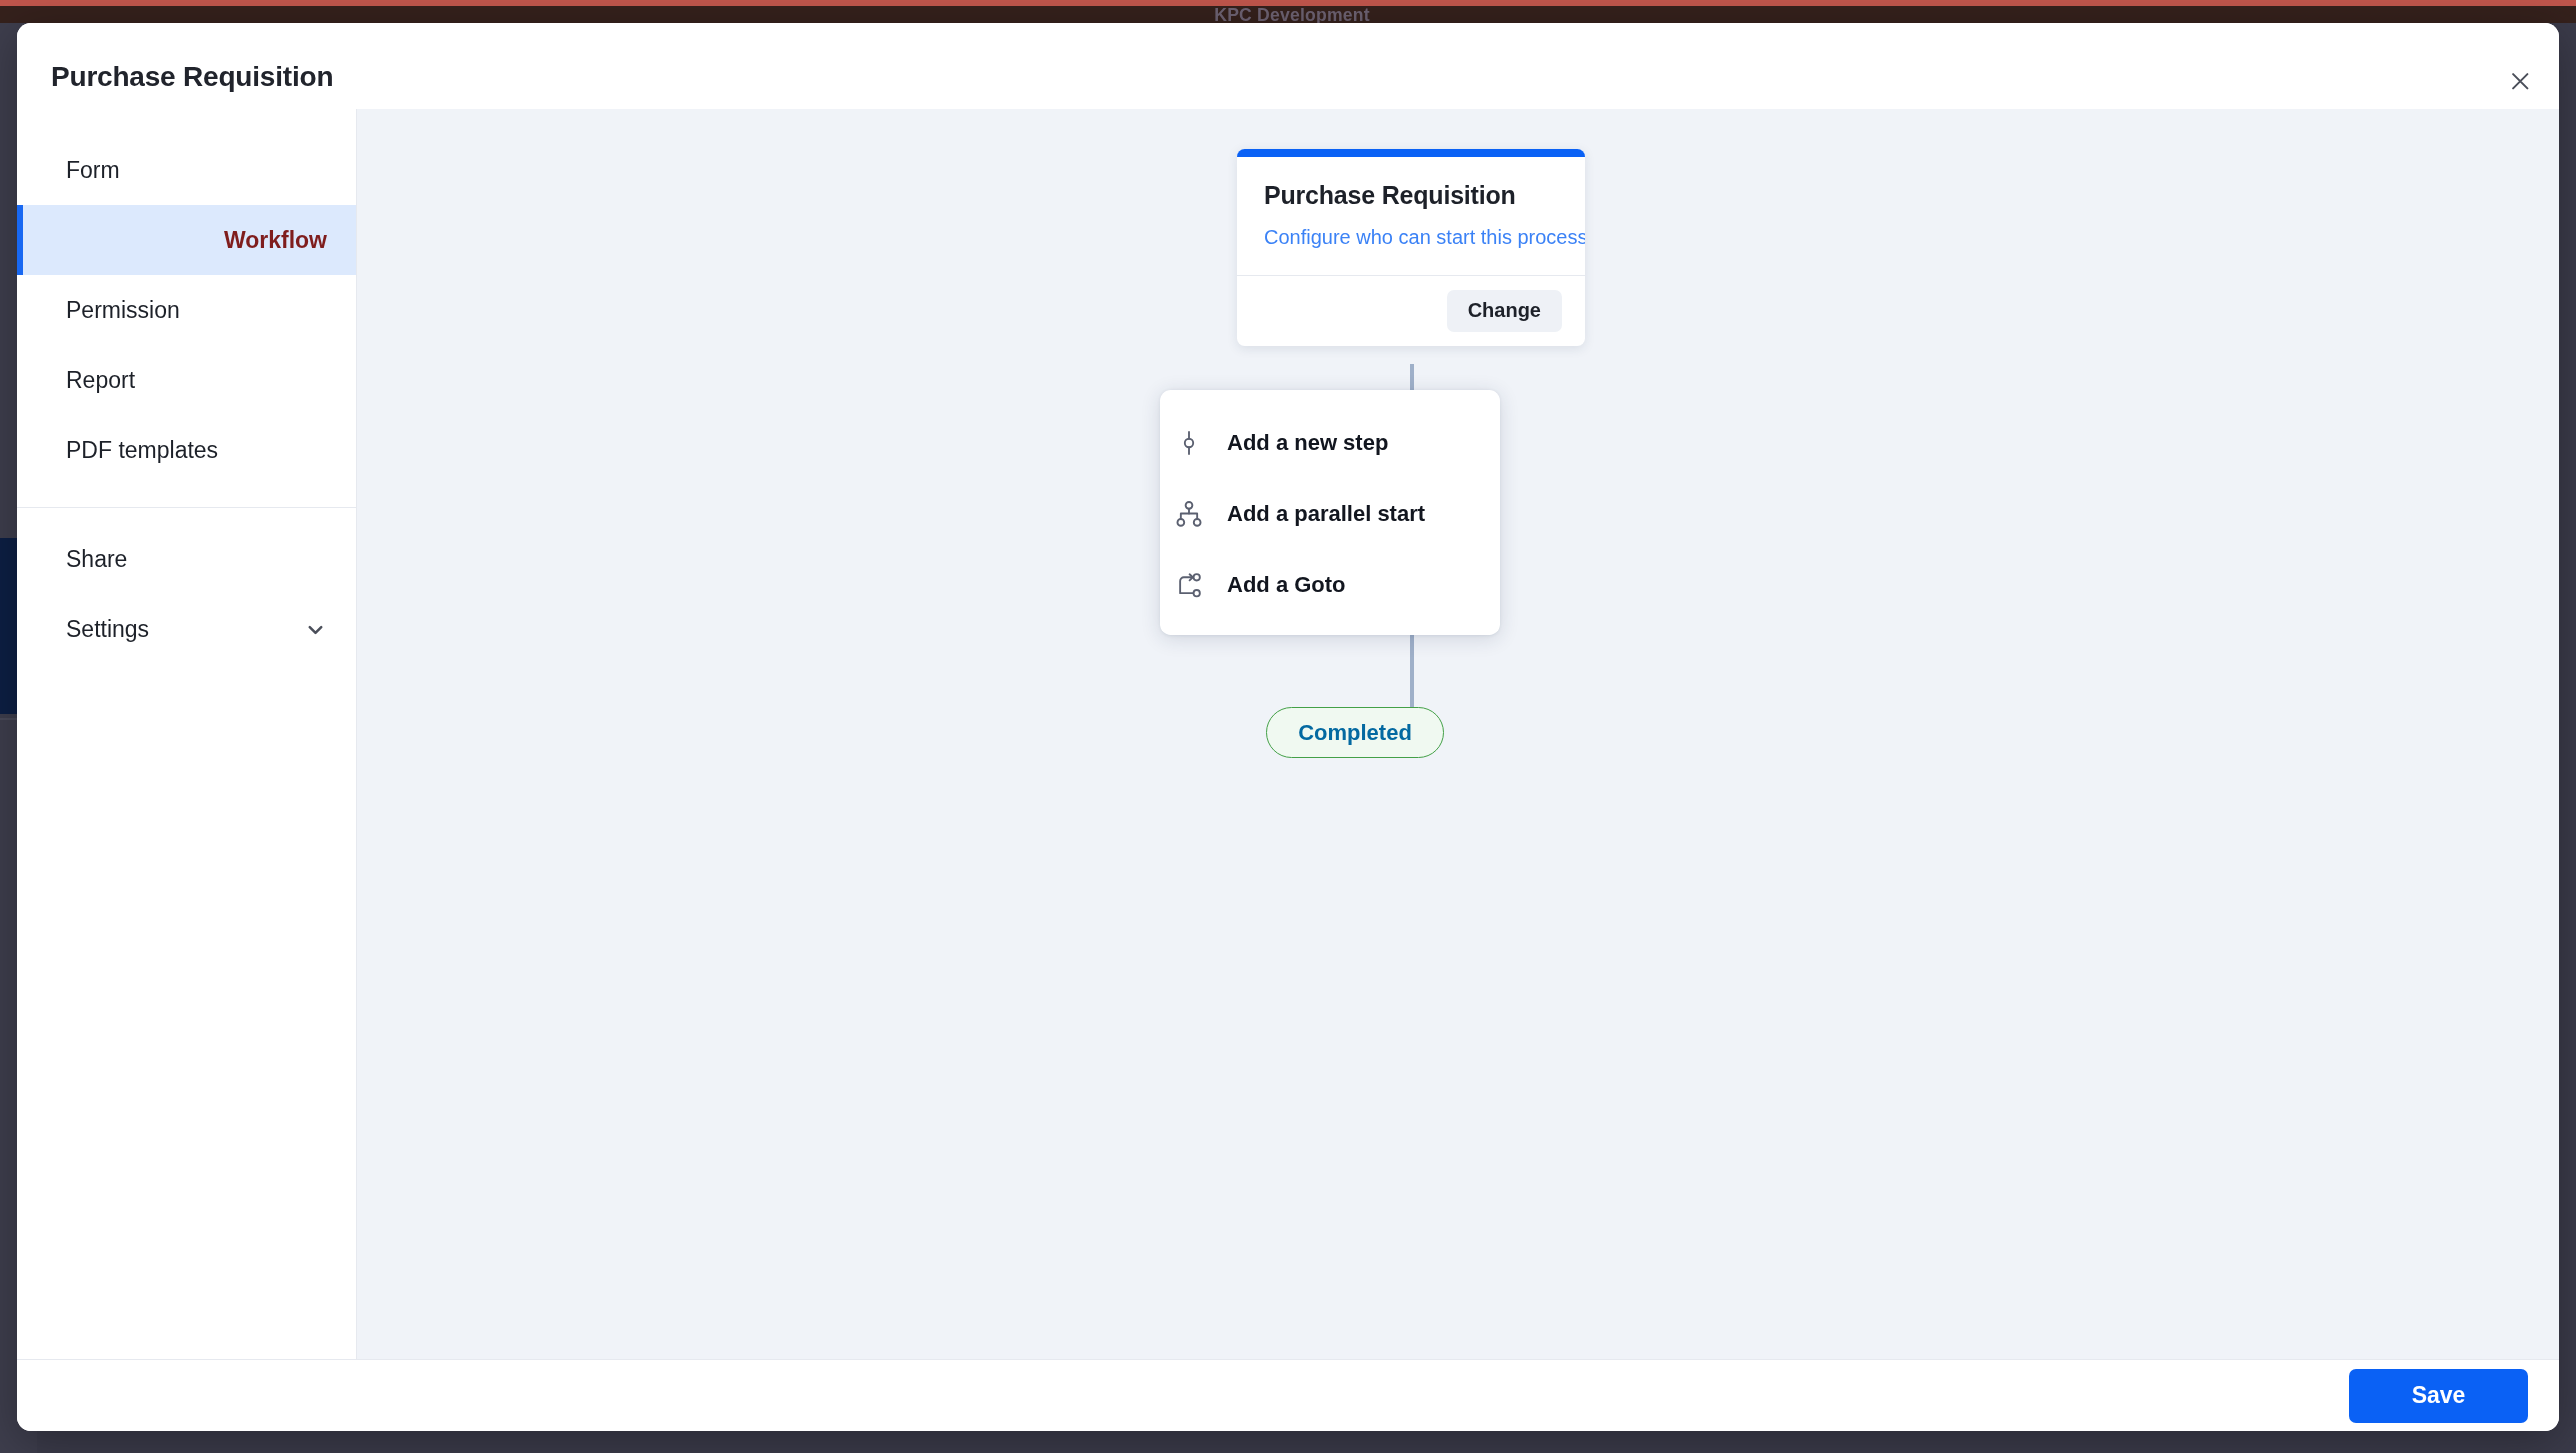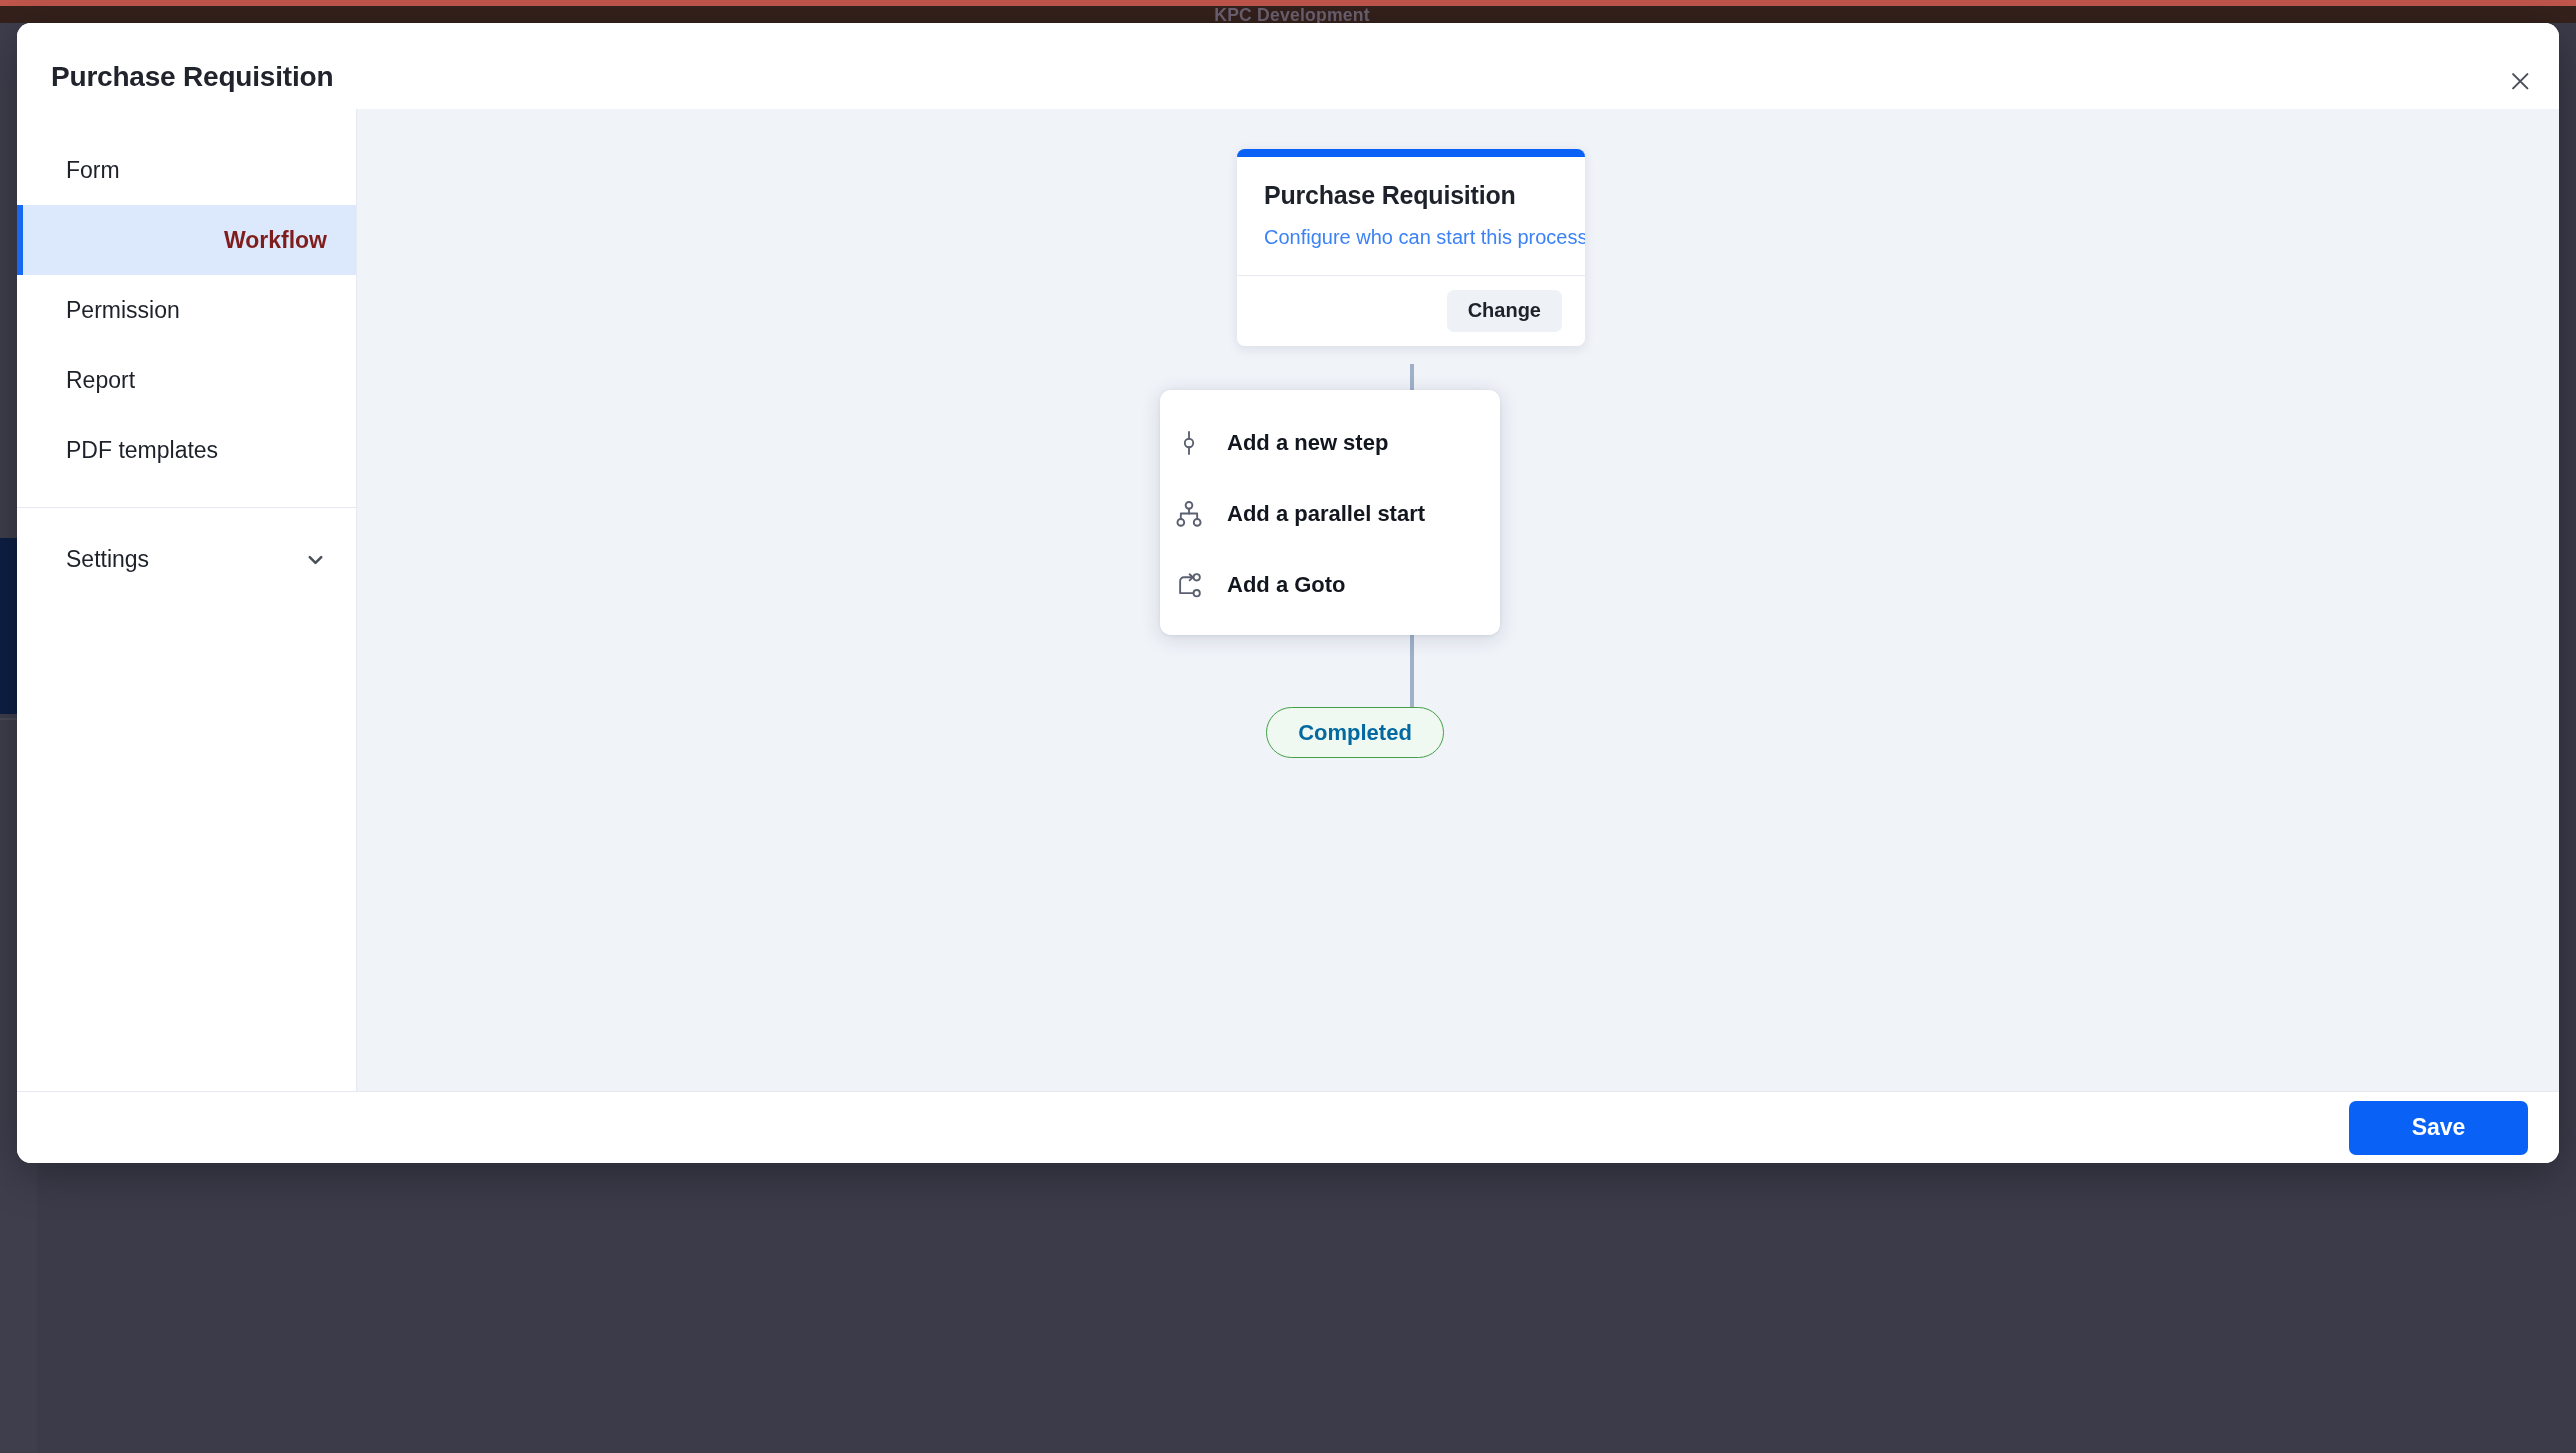--- a/index.html
+++ b/index.html
@@ -19,21 +19,21 @@
     color: #6d6272; font-size: 17.6px; font-weight: bold; letter-spacing: 0.2px;
     text-align: center; line-height: 20px; white-space: nowrap; overflow: hidden;
   }
   #bg-left-rail { position: absolute; top: 23px; left: 0; width: 37px; bottom: 0; background: #3e3e4d; }
   #bg-left-rail-active { position: absolute; top: 515px; left: 0; width: 17px; height: 176px; background: #0d1f44; }
   #bg-left-rail-sep { position: absolute; top: 695px; left: 0; width: 37px; height: 2.3px; background: #4a4a59; }
 
   
   #modal {
     position: absolute; top: 23px; left: 17px;
-    width: 2542px; height: 1140px;
+    width: 2542px; height: 1408px;
     background: #ffffff; border-radius: 14px;
     box-shadow: 0 10.7px 46px rgba(0,0,0,.30);
     overflow: hidden;
   }
 
   
   #modal-header {
     position: absolute; top: 0; left: 0; right: 0; height: 86px;
     background: #fff;
   }
@@ -196,20 +196,23 @@
       </div>
       <div class="nav-item">
         <span class="nav-label">Report</span>
       </div>
       <div class="nav-item">
         <span class="nav-label">PDF templates</span>
       </div>
 
       <div class="nav-sep"></div>
 
+      <div class="nav-item">
+        <span class="nav-label">Share</span>
+      </div>
       <div class="nav-item">
         <span class="nav-label">Settings</span>
         <svg class="chev" viewBox="0 0 24 24" fill="none" stroke="#4b4f5a" stroke-width="2.6" stroke-linecap="round" stroke-linejoin="round">
           <path d="M6 9.5 L12 15.5 L18 9.5"></path>
         </svg>
       </div>
     </nav>
 
     <div id="canvas">
 

